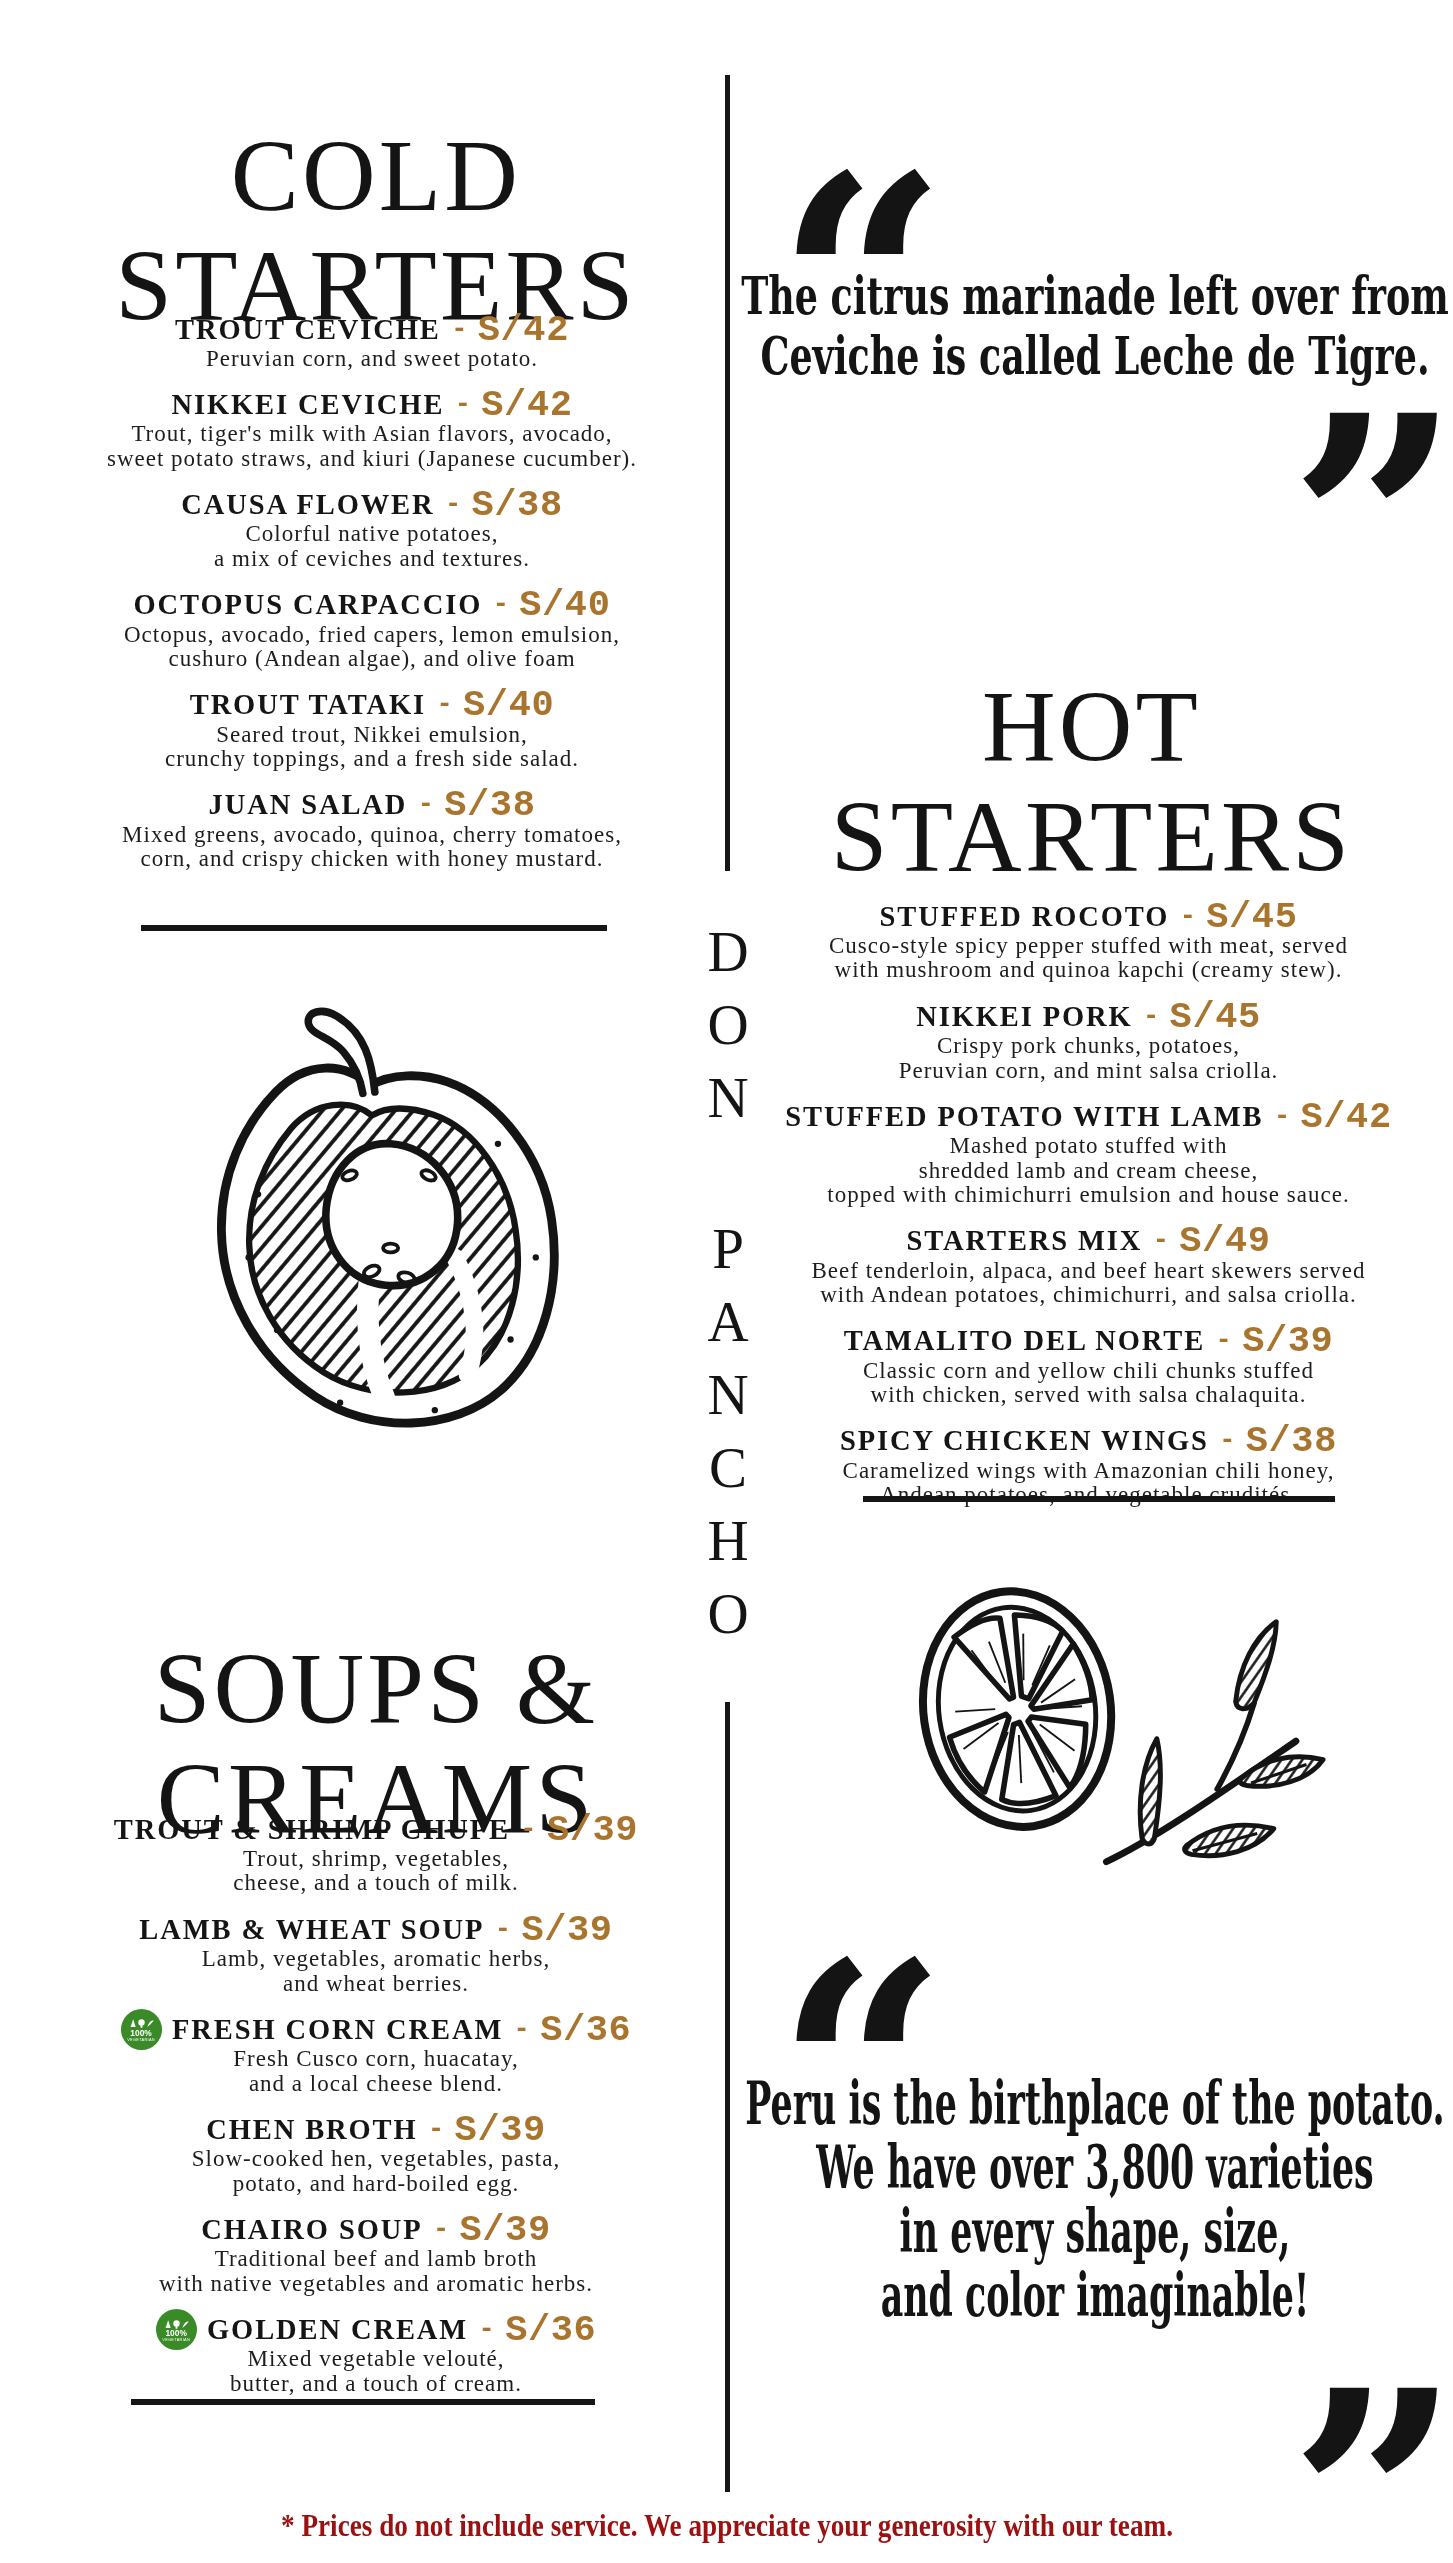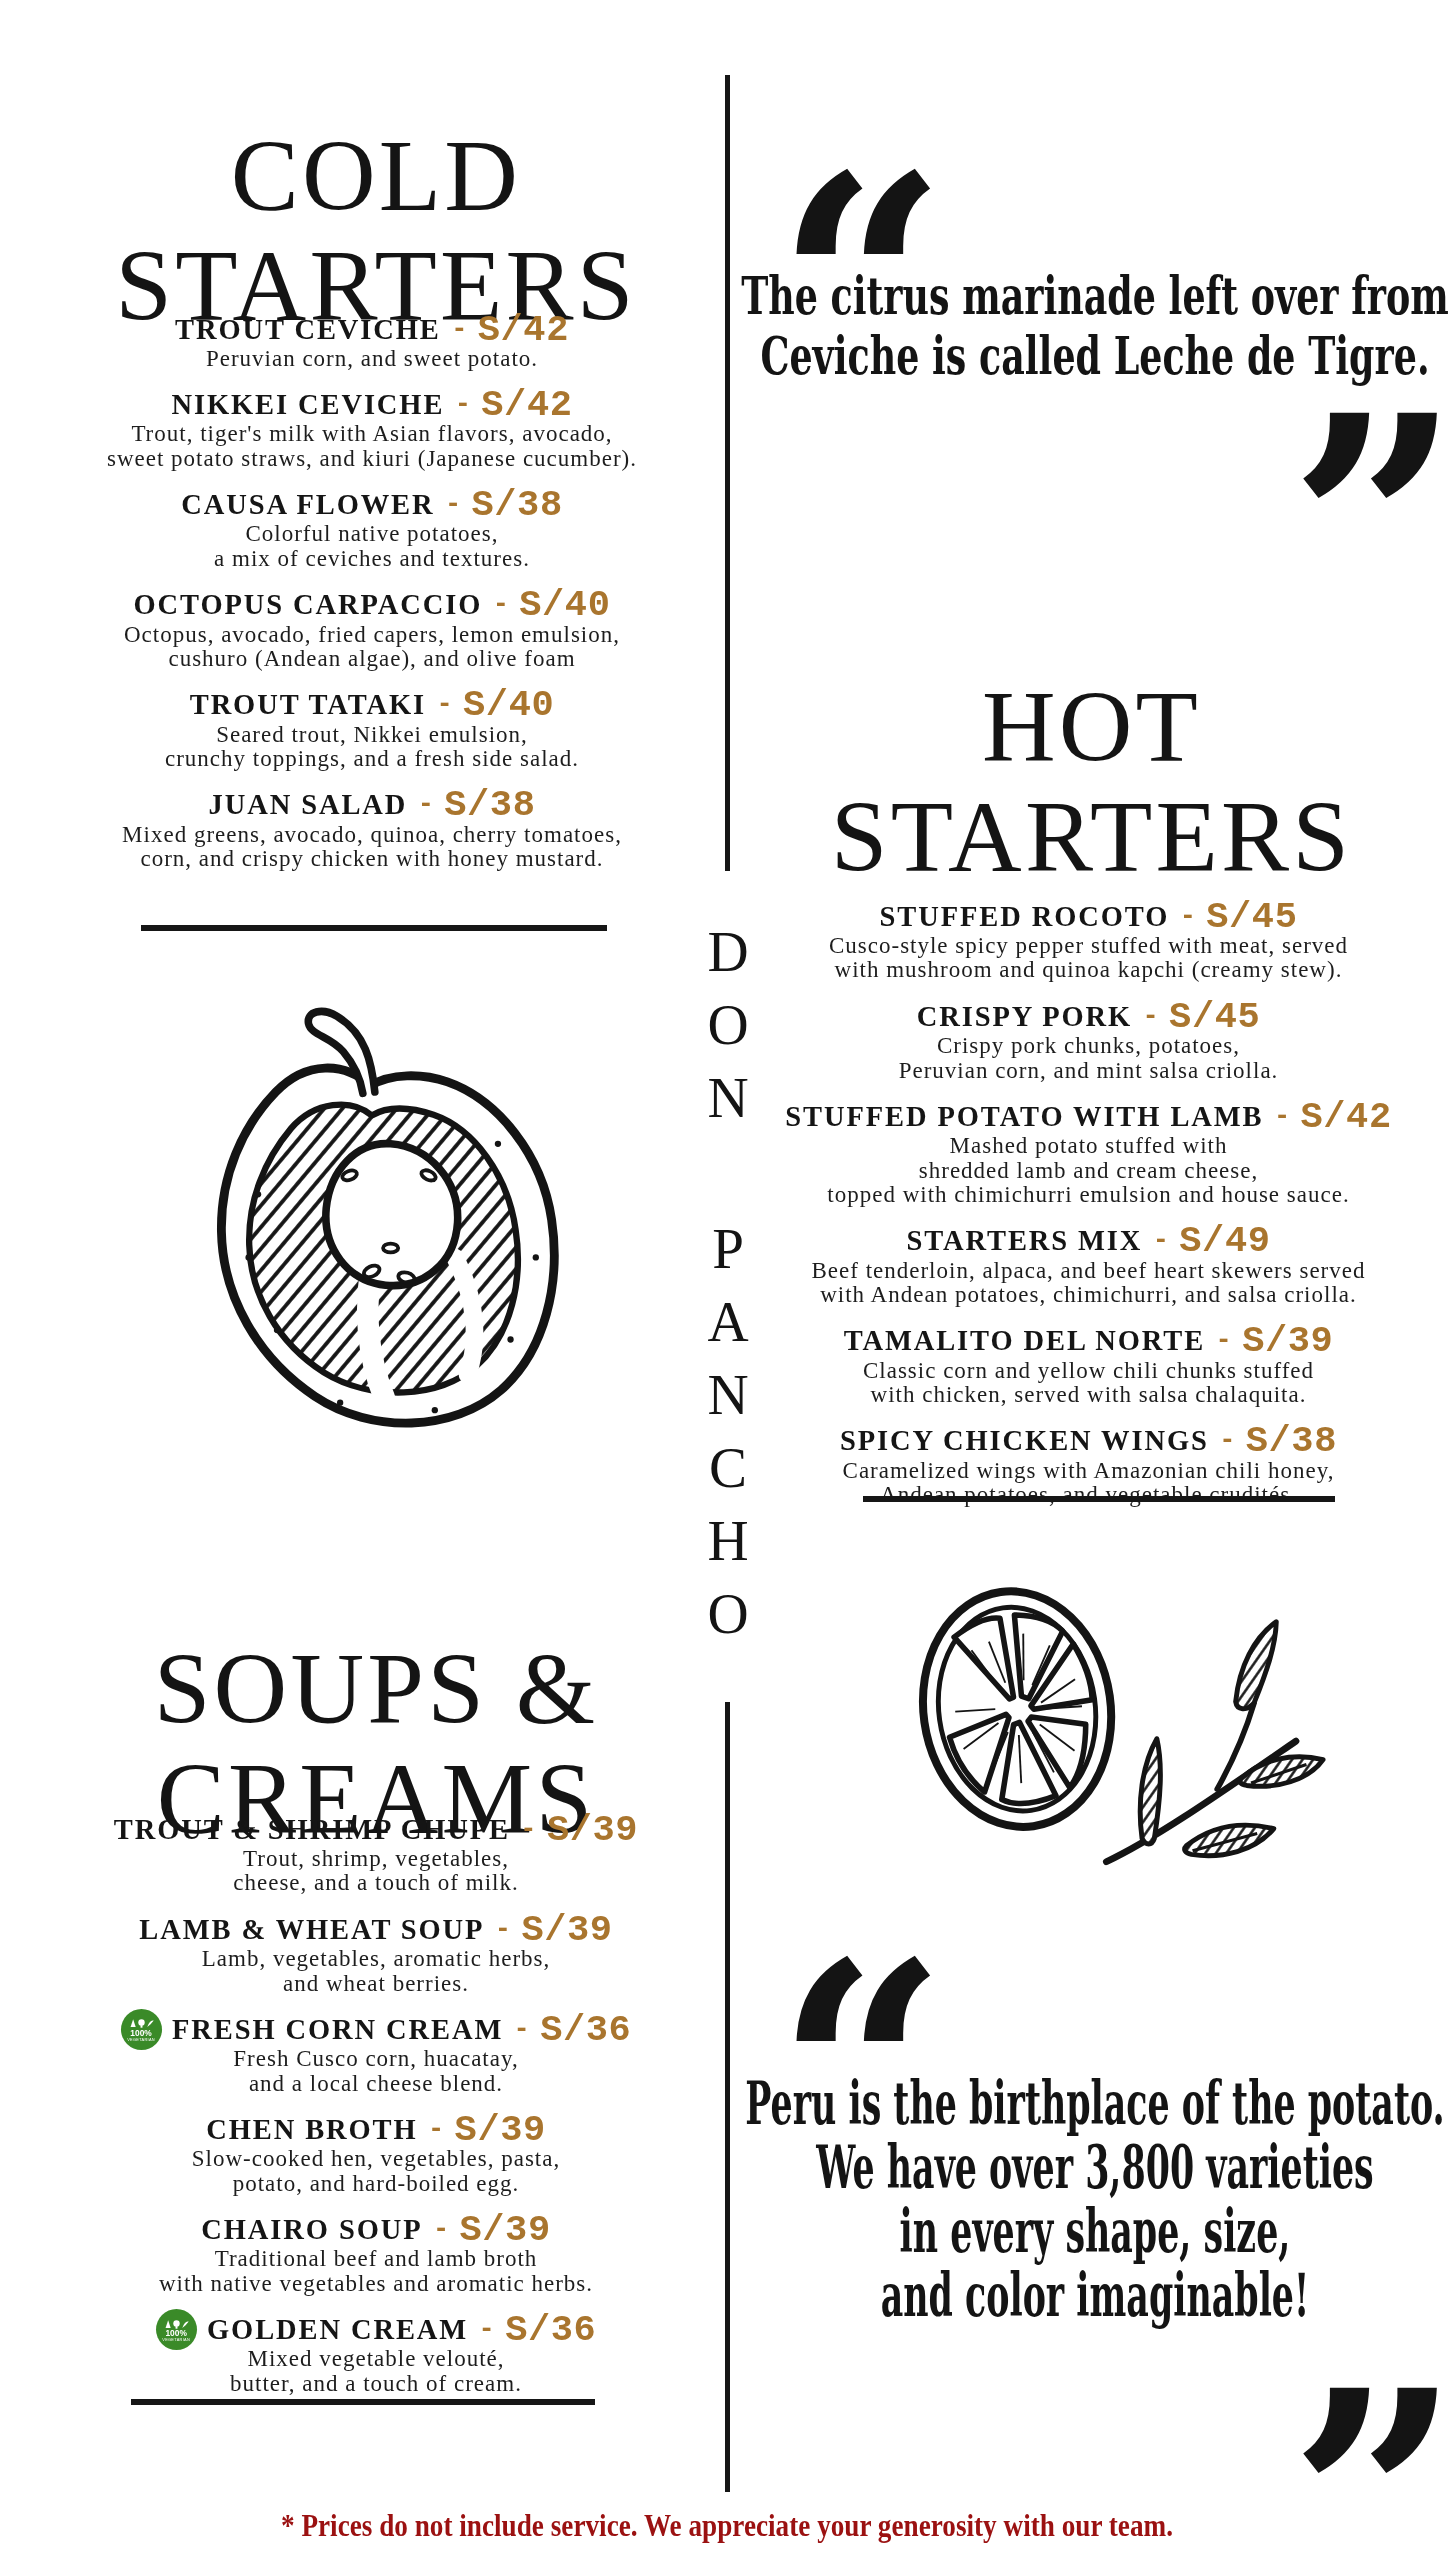--- a/index.html
+++ b/index.html
@@ -293,21 +293,21 @@
         <span class="price-dash" style="color:#a9752e;">-</span>
         <span class="item-price" style="color:#a9752e;">S/45</span>
       </div>
       <div class="desc">
         <div>Cusco-style spicy pepper stuffed with meat, served</div>
         <div>with mushroom and quinoa kapchi (creamy stew).</div>
       </div>
     </div>
     <div class="menu-item">
       <div class="name-row">
-        <span class="item-name">CRISPY PORK</span>
+        <span class="item-name">NIKKEI PORK</span>
         <span class="price-dash" style="color:#a9752e;">-</span>
         <span class="item-price" style="color:#a9752e;">S/45</span>
       </div>
       <div class="desc">
         <div>Crispy pork chunks, potatoes,</div>
         <div>Peruvian corn, and mint salsa criolla.</div>
       </div>
     </div>
     <div class="menu-item">
       <div class="name-row">

